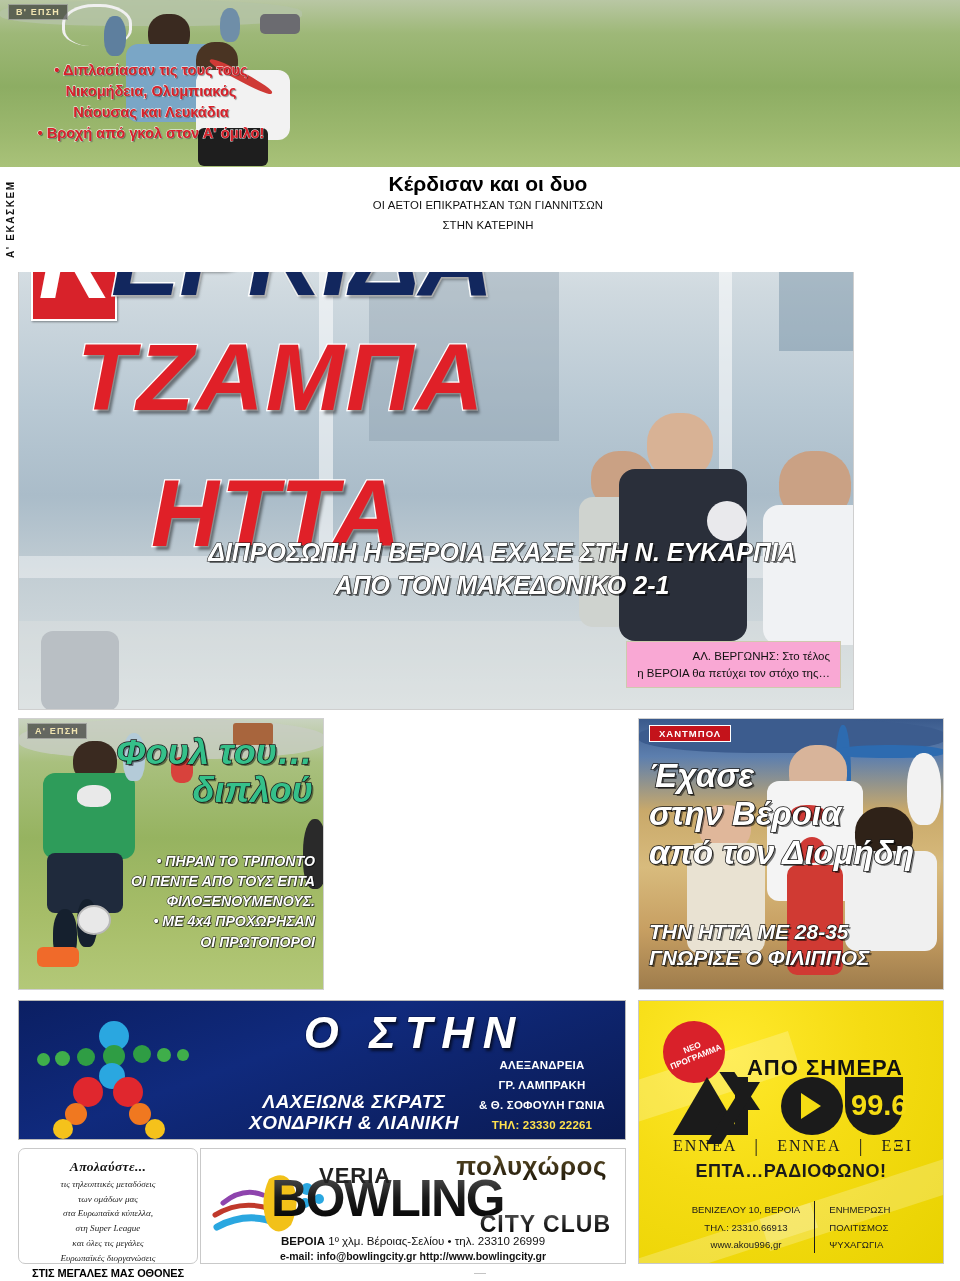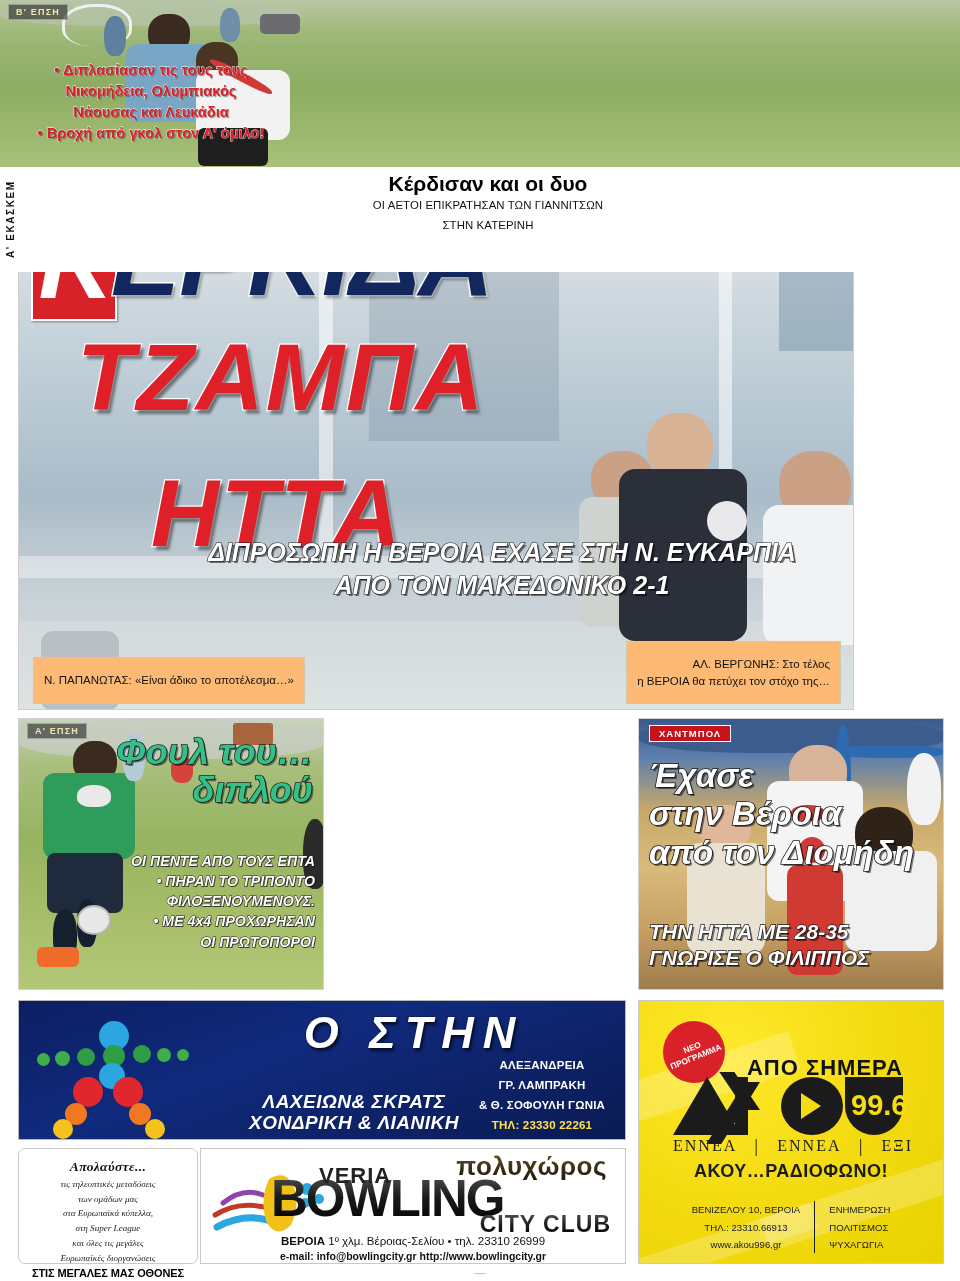--- a/index.html
+++ b/index.html
@@ -172,24 +172,24 @@
     color: #fff; font-weight: 900; font-style: italic;
     font-size: 25px; line-height: 1.32;
     -webkit-text-stroke: 1.2px #1b1b1b;
     paint-order: stroke fill;
     text-shadow: 2px 2px 0 rgba(0,0,0,.5);
   }
   #hero .sub div { white-space: nowrap; }
 
   .quote-box {
     position: absolute;
-    background: #fdba74;
+    background: #f9a8d4;
     border: 1px solid #cfc9ae;
     font-size: 11.5px; color: #111;
-    padding: 14px 10px; line-height: 1.45;
+    padding: 6px 10px; line-height: 1.45;
   }
   #quote-left  { left: 14px;  top: 456px; }
   #quote-right { right: 12px; top: 440px; text-align: right; }
 
   
   #col-left {
     left: 18px; top: 718px; width: 306px; height: 272px;
     border: 1px solid #d0d0d0;
   }
   #col-left .bg {
@@ -581,21 +581,20 @@
     </div>
 
     <div class="hero-red tzampa">ΤΖΑΜΠΑ</div>
     <div class="hero-red itta">ΗΤΤΑ</div>
 
     <div class="sub">
       <div>ΔΙΠΡΟΣΩΠΗ Η ΒΕΡΟΙΑ ΕΧΑΣΕ ΣΤΗ Ν. ΕΥΚΑΡΠΙΑ</div>
       <div>ΑΠΟ ΤΟΝ ΜΑΚΕΔΟΝΙΚΟ 2-1</div>
     </div>
 
-    <div class="quote-box" id="quote-left">Ν. ΠΑΠΑΝΩΤΑΣ: «Είναι άδικο το αποτέλεσμα…»</div>
     <div class="quote-box" id="quote-right">
       <div>ΑΛ. ΒΕΡΓΩΝΗΣ: Στο τέλος</div>
       <div>η ΒΕΡΟΙΑ θα πετύχει τον στόχο της…</div>
     </div>
   </div>
 
   <div class="photo" id="col-left">
     <div class="bg"></div>
     <div class="blob" style="left:0;top:0;width:306px;height:40px;background:rgba(200,205,195,.8);"></div>
     <div class="blob" style="left:214px;top:4px;width:40px;height:22px;background:#a8653d;border-radius:3px;"></div>
@@ -610,22 +609,22 @@
     <div class="blob" style="left:104px;top:14px;width:22px;height:48px;background:#b4cbd8;"></div>
     <div class="blob" style="left:152px;top:38px;width:22px;height:26px;background:#d8423c;border-radius:40%;"></div>
     <div class="blob" style="left:284px;top:100px;width:24px;height:70px;background:#2a2a2a;"></div>
 
     <div class="badge-dark">Α' ΕΠΣΗ</div>
     <div class="h-green">
       <div>Φουλ του…</div>
       <div>διπλού</div>
     </div>
     <div class="bullets">
+      <div>• ΠΗΡΑΝ ΤΟ ΤΡΙΠΟΝΤΟ</div>
       <div>ΟΙ ΠΕΝΤΕ ΑΠΟ ΤΟΥΣ ΕΠΤΑ</div>
-      <div>• ΠΗΡΑΝ ΤΟ ΤΡΙΠΟΝΤΟ</div>
       <div>ΦΙΛΟΞΕΝΟΥΜΕΝΟΥΣ.</div>
       <div>• ΜΕ 4x4 ΠΡΟΧΩΡΗΣΑΝ</div>
       <div>ΟΙ ΠΡΩΤΟΠΟΡΟΙ</div>
     </div>
   </div>
 
   <div id="col-mid">
     <div class="photo-part">
       <div class="bg"></div>
       <div class="blob" style="left:0;top:0;width:302px;height:26px;background:rgba(180,195,165,.85);"></div>
@@ -770,21 +769,21 @@
     <div class="freq">99.6</div>
 
     <div class="ennea">
       <span>ΕΝΝΕΑ</span>
       <span class="sep">|</span>
       <span>ΕΝΝΕΑ</span>
       <span class="sep">|</span>
       <span>ΕΞΙ</span>
     </div>
 
-    <div class="slogan">ΑΚΟΥ…ΡΑΔΙΟΦΩΝΟ!</div>
+    <div class="slogan">ΕΠΤΑ…ΡΑΔΙΟΦΩΝΟ!</div>
 
     <div class="footer">
       <div class="f-col f-left">
         <div>ΒΕΝΙΖΕΛΟΥ 10, ΒΕΡΟΙΑ</div>
         <div>ΤΗΛ.: 23310.66913</div>
         <div>www.akou996,gr</div>
       </div>
       <div class="f-div"></div>
       <div class="f-col f-right">
         <div>ΕΝΗΜΕΡΩΣΗ</div>

